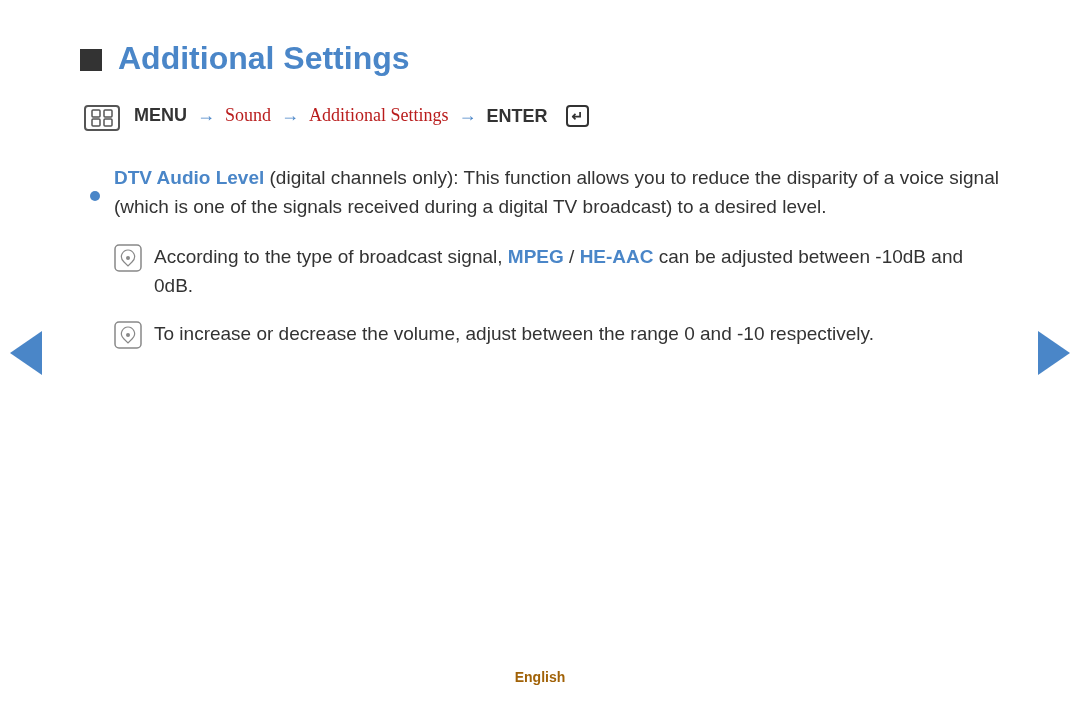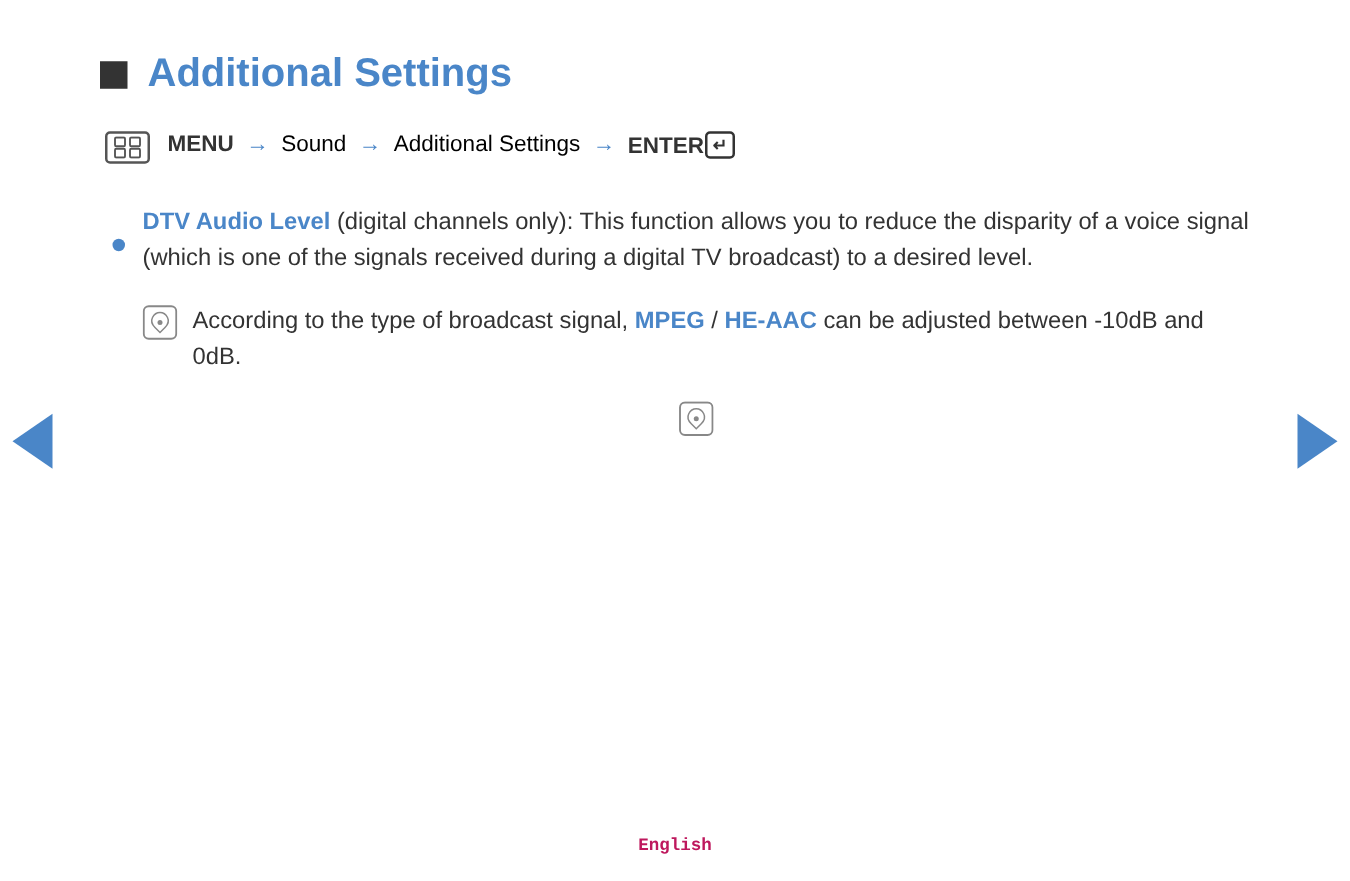--- a/index.html
+++ b/index.html
@@ -75,31 +75,32 @@
       font-size: 18px;
     }
 
     .nav-arrow {
       color: #4a86c8;
       font-size: 18px;
       font-weight: normal;
     }
 
     .nav-link {
-      color: #000000;
-      font-size: 18px;
+      color: #b91c1c;
+      font-size: 18px;
+      font-family: Liberation Serif, serif;
     }
 
     .nav-enter {
       font-weight: 700;
       color: #333;
       font-size: 18px;
       display: inline-flex;
       align-items: center;
-      gap: 1px;
+      gap: 18px;
     }
 
     .enter-icon {
       display: inline-flex;
       align-items: center;
       justify-content: center;
       border: 2px solid #333;
       border-radius: 4px;
       padding: 1px 4px;
       font-size: 14px;
@@ -137,21 +138,20 @@
       color: #4a86c8;
       font-weight: 600;
     }
 
     .note-item {
       display: flex;
       align-items: flex-start;
       gap: 12px;
       margin-bottom: 18px;
       margin-left: 24px;
-      justify-content: center;
     }
 
     .note-icon {
       width: 28px;
       height: 28px;
       flex-shrink: 0;
       margin-top: 2px;
       position: relative;
     }
 
@@ -201,22 +201,21 @@
     }
 
     
     .footer {
       position: absolute;
       bottom: 20px;
       left: 50%;
       transform: translateX(-50%);
       font-size: 14px;
       font-weight: 600;
-      color: #be185d;
-      font-family: Liberation Mono, monospace;
+      color: #a16207;
     }
   </style>
 </head>
 <body>
 
 <div class="page-container">
 
   <div class="section-heading">
     <div class="heading-icon"></div>
     <h1 class="heading-title">Additional Settings</h1>
@@ -266,20 +265,21 @@
     </div>
 
     <div class="note-item">
       <div class="note-icon">
         <svg viewBox="0 0 28 28" fill="none" xmlns="http://www.w3.org/2000/svg">
           <rect x="1" y="1" width="26" height="26" rx="4" stroke="#888" stroke-width="1.5" fill="none"></rect>
           <path d="M8 10 Q10 6 14 6 Q18 6 20 10 Q22 14 18 18 L14 22 L10 18 Q6 14 8 10Z" stroke="#888" stroke-width="1.2" fill="none"></path>
           <circle cx="14" cy="14" r="2" fill="#888"></circle>
         </svg>
       </div>
+      <p class="note-text">To increase or decrease the volume, adjust between the range 0 and -10 respectively.</p>
     </div>
 
   </div>
 
   <div class="nav-left-arrow">
     <div class="arrow-shape arrow-left"></div>
   </div>
 
   <div class="nav-right-arrow">
     <div class="arrow-shape arrow-right"></div>

